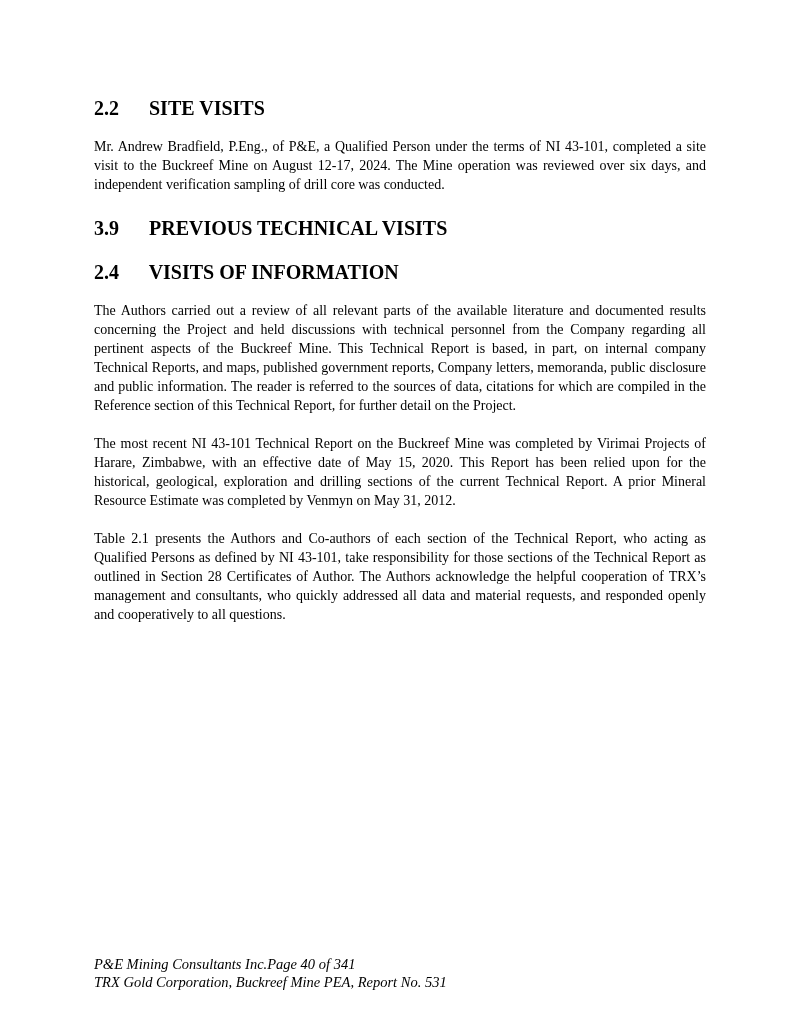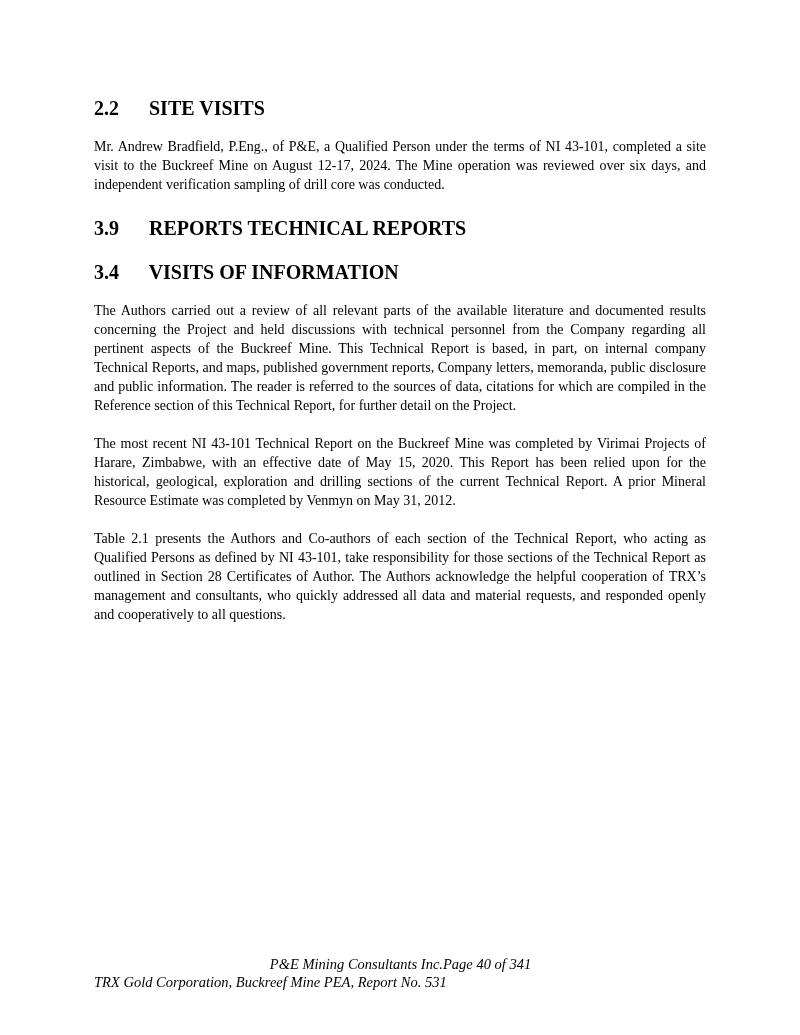--- a/index.html
+++ b/index.html
@@ -48,21 +48,21 @@
     position: absolute;
     left: 94px;
     right: 93px;
     top: 955px;
     font-size: 14.5px;
     line-height: 18px;
     font-style: italic;
   }
   .footer-row {
     display: flex;
-    justify-content: center;
+    justify-content: flex-start;
     align-items: baseline;
   }
   .footer-line {
     white-space: nowrap;
   }
 </style>
 </head>
 <body>
 
 <div class="page">
@@ -71,27 +71,27 @@
     <h2 class="heading">
       <span class="hnum">2.2</span>
       <span class="htitle">SITE VISITS</span>
     </h2>
     <p class="para">Mr. Andrew Bradfield, P.Eng., of P&amp;E, a Qualified Person under the terms of NI 43-101, completed a site visit to the Buckreef Mine on August 12-17, 2024. The Mine operation was reviewed over six days, and independent verification sampling of drill core was conducted.</p>
   </section>
 
   <section>
     <h2 class="heading">
       <span class="hnum">3.9</span>
-      <span class="htitle">REPORTS TECHNICAL REPORTS</span>
+      <span class="htitle">PREVIOUS TECHNICAL VISITS</span>
     </h2>
   </section>
 
   <section>
     <h2 class="heading">
-      <span class="hnum">3.4</span>
+      <span class="hnum">2.4</span>
       <span class="htitle">VISITS OF INFORMATION</span>
     </h2>
     <p class="para">The Authors carried out a review of all relevant parts of the available literature and documented results concerning the Project and held discussions with technical personnel from the Company regarding all pertinent aspects of the Buckreef Mine. This Technical Report is based, in part, on internal company Technical Reports, and maps, published government reports, Company letters, memoranda, public disclosure and public information. The reader is referred to the sources of data, citations for which are compiled in the Reference section of this Technical Report, for further detail on the Project.</p>
     <p class="para">The most recent NI 43-101 Technical Report on the Buckreef Mine was completed by Virimai Projects of Harare, Zimbabwe, with an effective date of May 15, 2020. This Report has been relied upon for the historical, geological, exploration and drilling sections of the current Technical Report. A prior Mineral Resource Estimate was completed by Venmyn on May 31, 2012.</p>
     <p class="para">Table 2.1 presents the Authors and Co-authors of each section of the Technical Report, who acting as Qualified Persons as defined by NI 43-101, take responsibility for those sections of the Technical Report as outlined in Section 28 Certificates of Author. The Authors acknowledge the helpful cooperation of TRX’s management and consultants, who quickly addressed all data and material requests, and responded openly and cooperatively to all questions.</p>
   </section>
 
 </div>
 
 <div class="footer">

